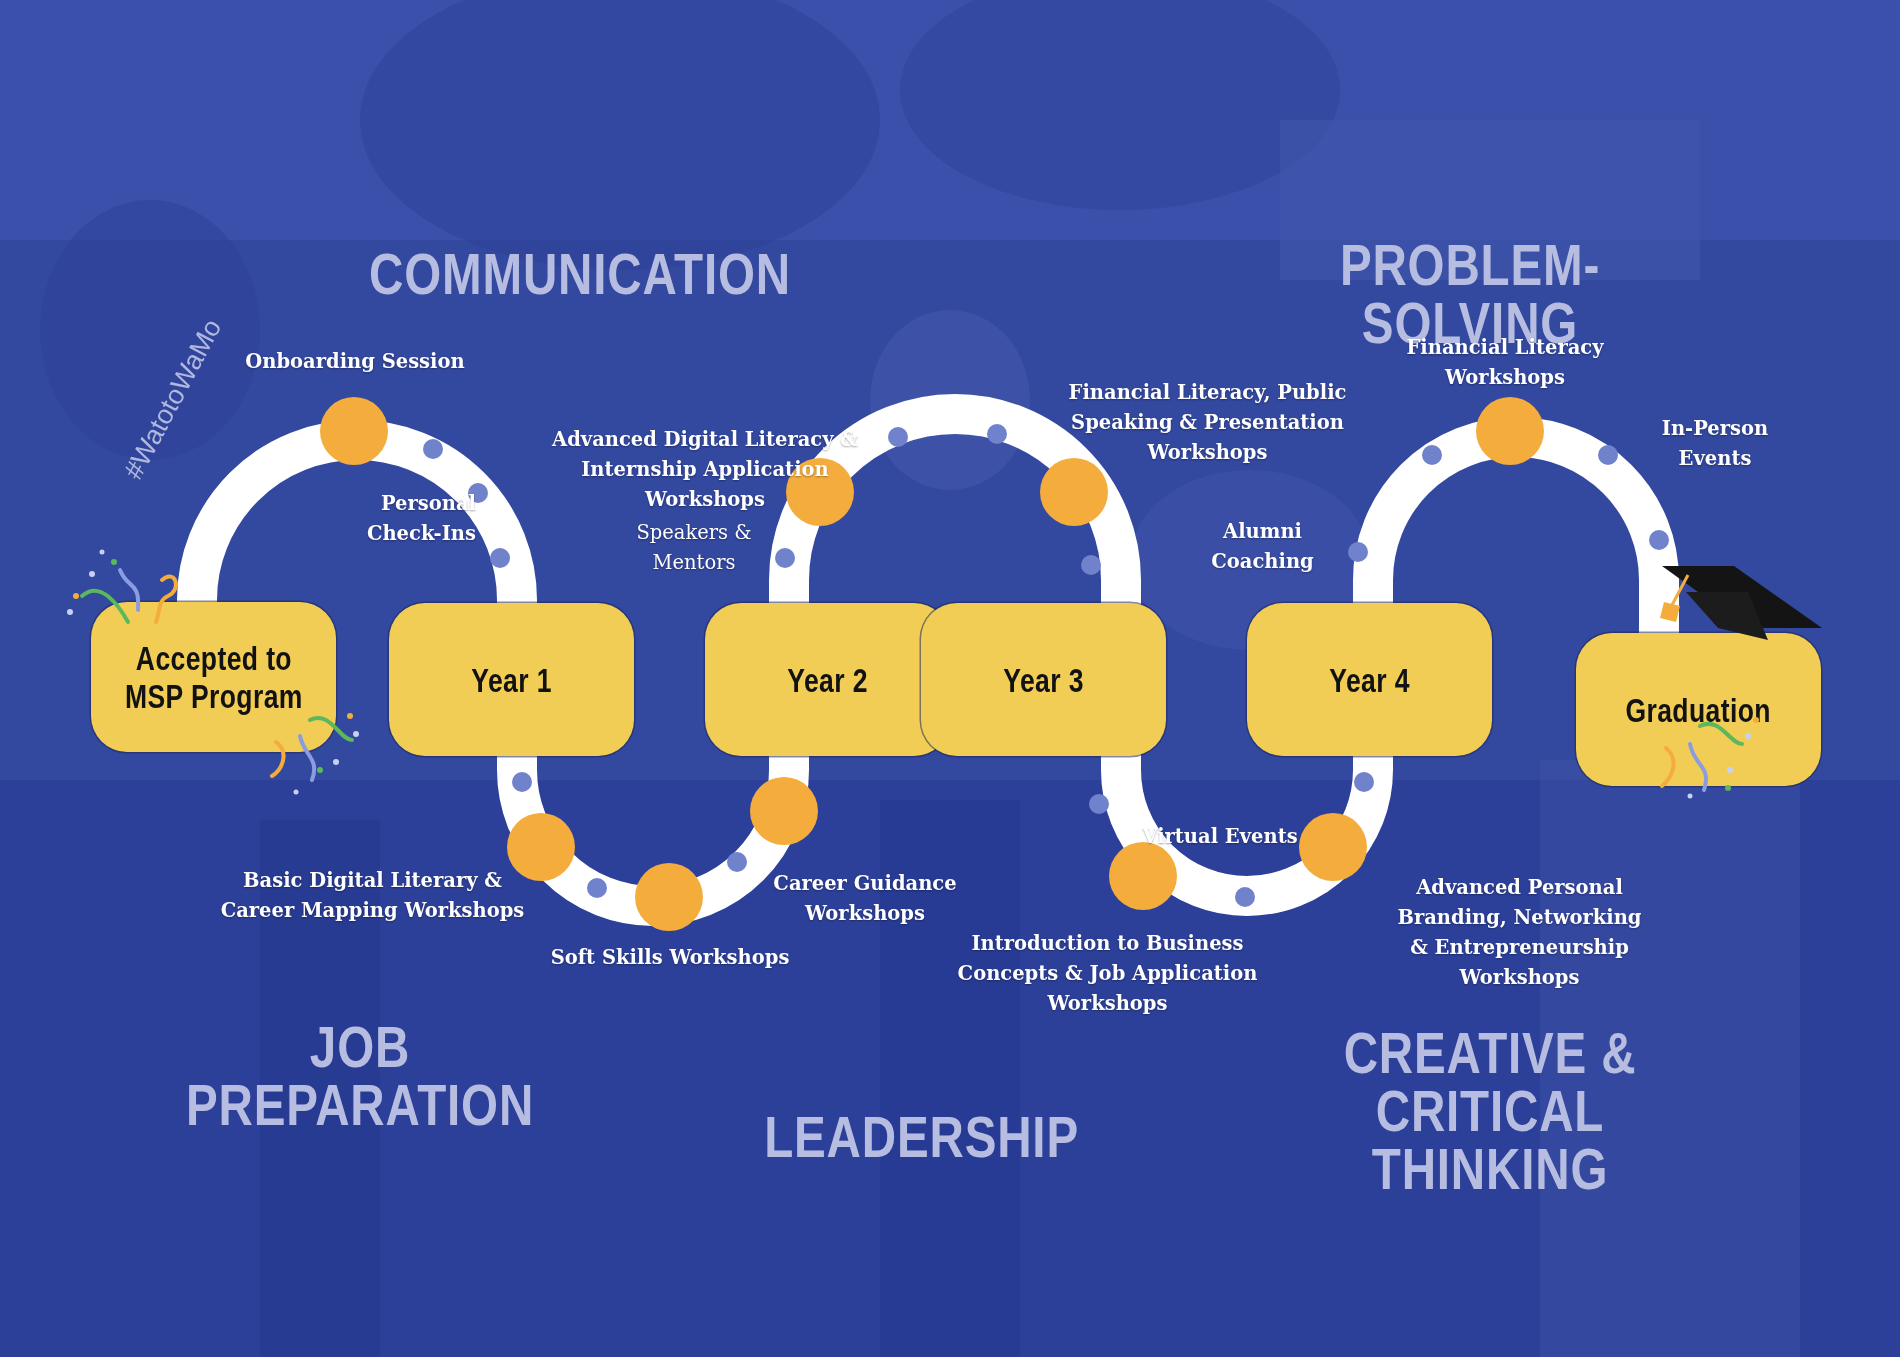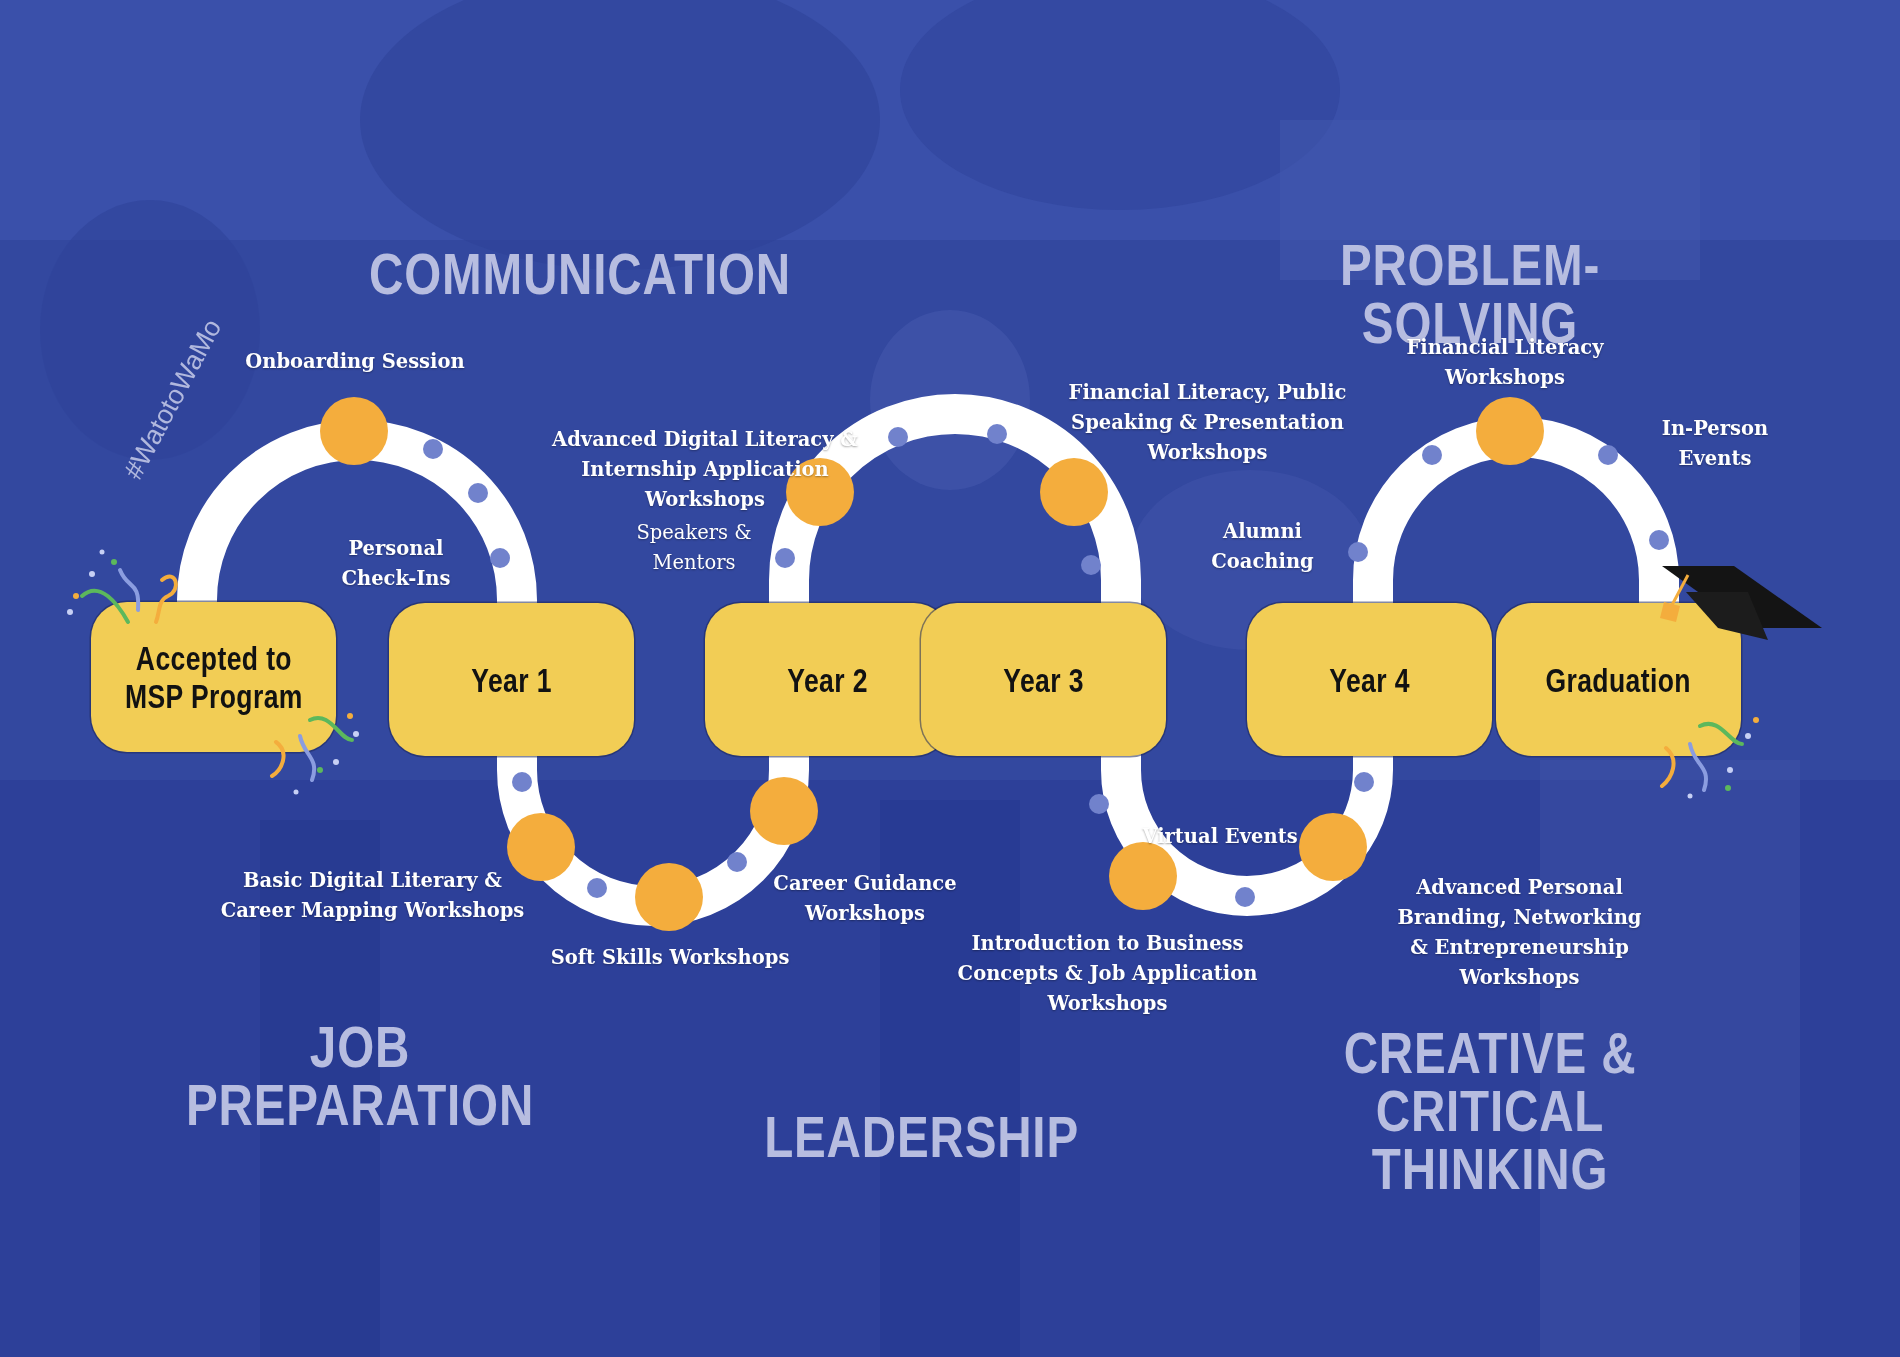--- a/index.html
+++ b/index.html
@@ -109,21 +109,21 @@
 </div>
 <div class="box" style="left:675px;margin-left:30px;">
   <div class="box-label">Year 2</div>
 </div>
 <div class="box" style="left:921px;">
   <div class="box-label">Year 3</div>
 </div>
 <div class="box" style="left:1247px;">
   <div class="box-label">Year 4</div>
 </div>
-<div class="box" style="left:1496px;">
+<div class="box" style="left:1576px;margin-top:30px;">
   <div class="box-label">Graduation</div>
 </div>
 
 <svg class="overlay" width="1900" height="1357" viewBox="0 0 1900 1357" style="pointer-events:none;">
   <g fill="#f4ad3d">
     <circle cx="354" cy="431" r="34"></circle>
     <circle cx="541" cy="847" r="34"></circle>
     <circle cx="669" cy="897" r="34"></circle>
     <circle cx="784" cy="811" r="34"></circle>
     <circle cx="820" cy="492" r="34"></circle>
@@ -173,21 +173,21 @@
       <circle cx="1756" cy="720" r="3"></circle>
   </g>
   <g fill="#5cb85c">
     <circle cx="114" cy="562" r="3"></circle>
       <circle cx="320" cy="770" r="3"></circle>
       <circle cx="1728" cy="788" r="3"></circle>
   </g>
 </svg>
 
 <div class="label" style="left:230px; top:347px; width:250px;">Onboarding Session</div>
-<div class="label" style="left:316px; top:534px; width:160px;">Personal
+<div class="label" style="left:316px; top:489px; width:160px;text-align:right;">Personal
 Check-Ins</div>
 <div class="label" style="left:545px; top:385px; width:320px;margin-top:40px;">Advanced Digital Literacy &amp;
 Internship Application
 Workshops</div>
 <div class="label light" style="left:614px; top:518px; width:160px;">Speakers &amp;
 Mentors</div>
 <div class="label" style="left:1060px; top:378px; width:295px;">Financial Literacy, Public
 Speaking &amp; Presentation
 Workshops</div>
 <div class="label" style="left:1185px; top:517px; width:155px;">Alumni

